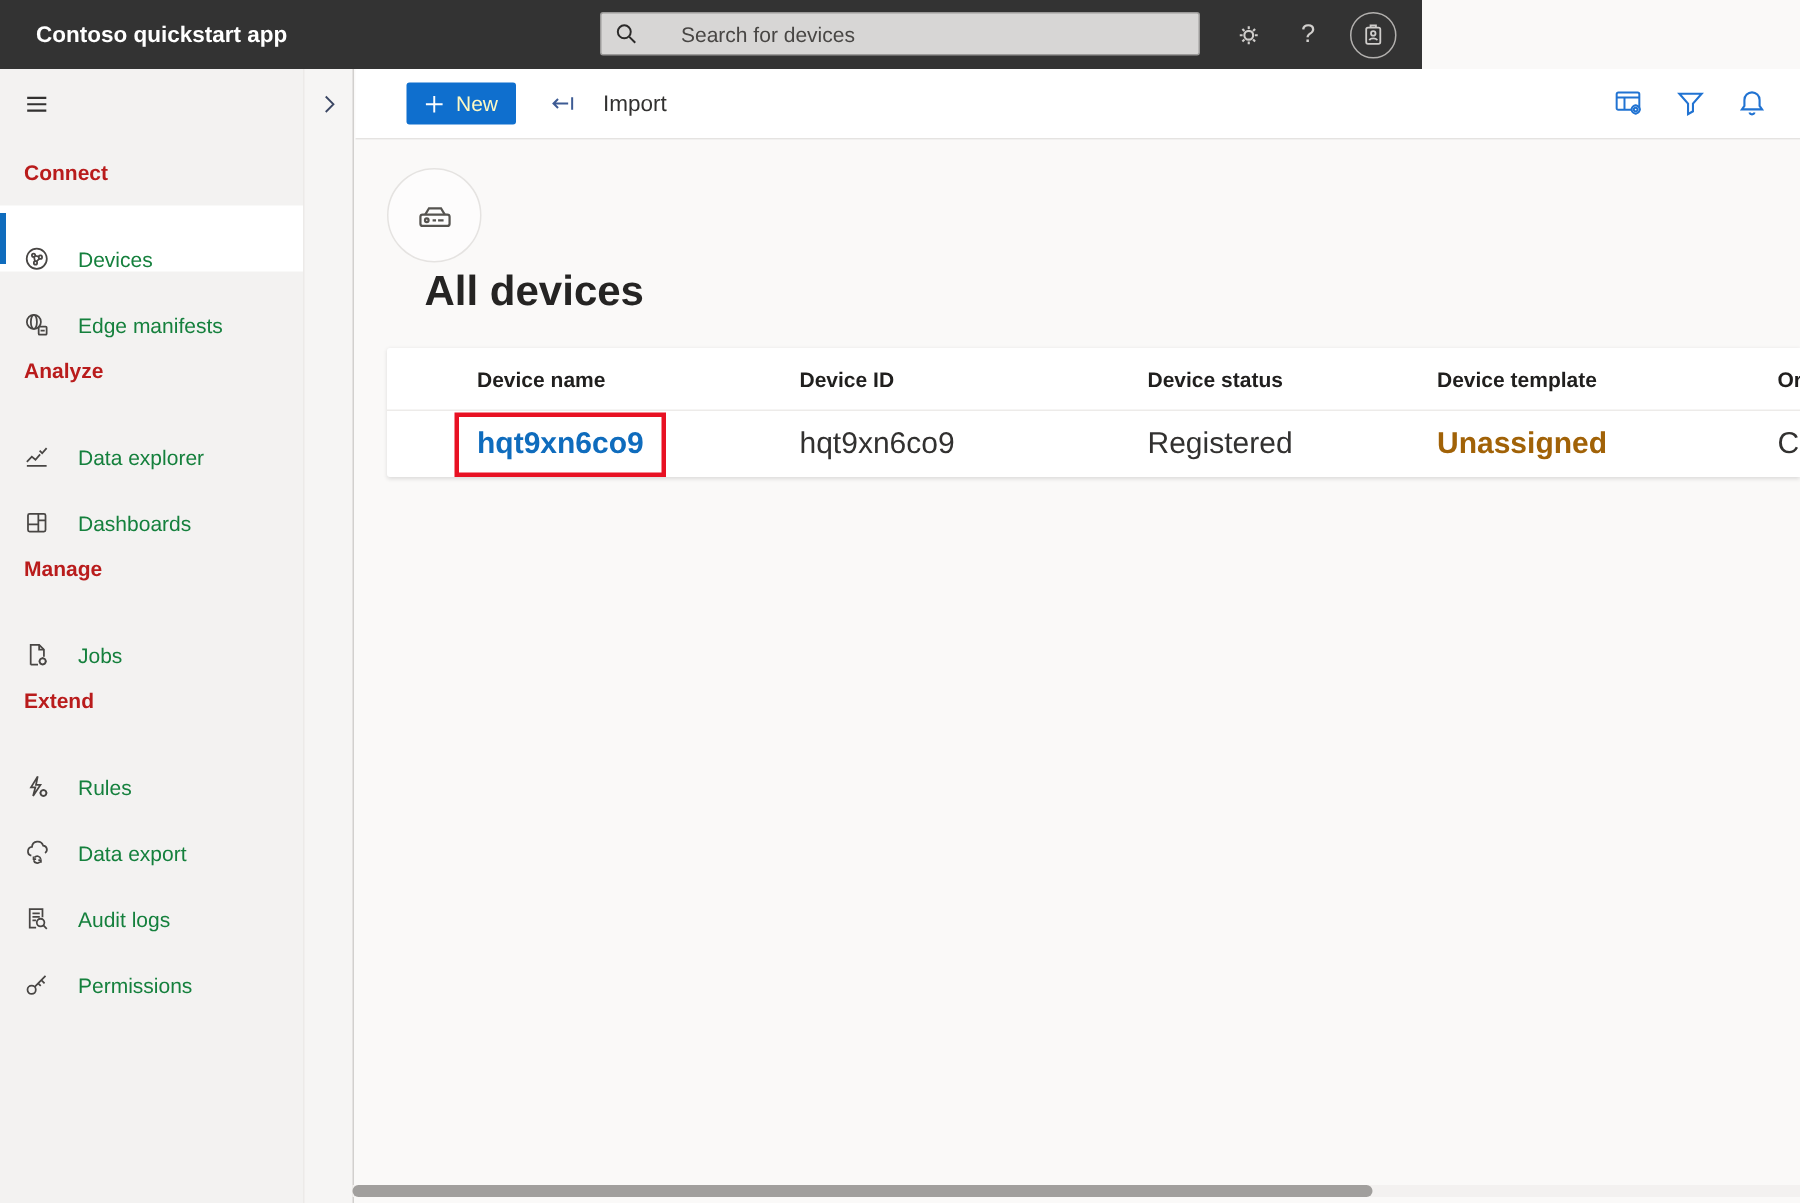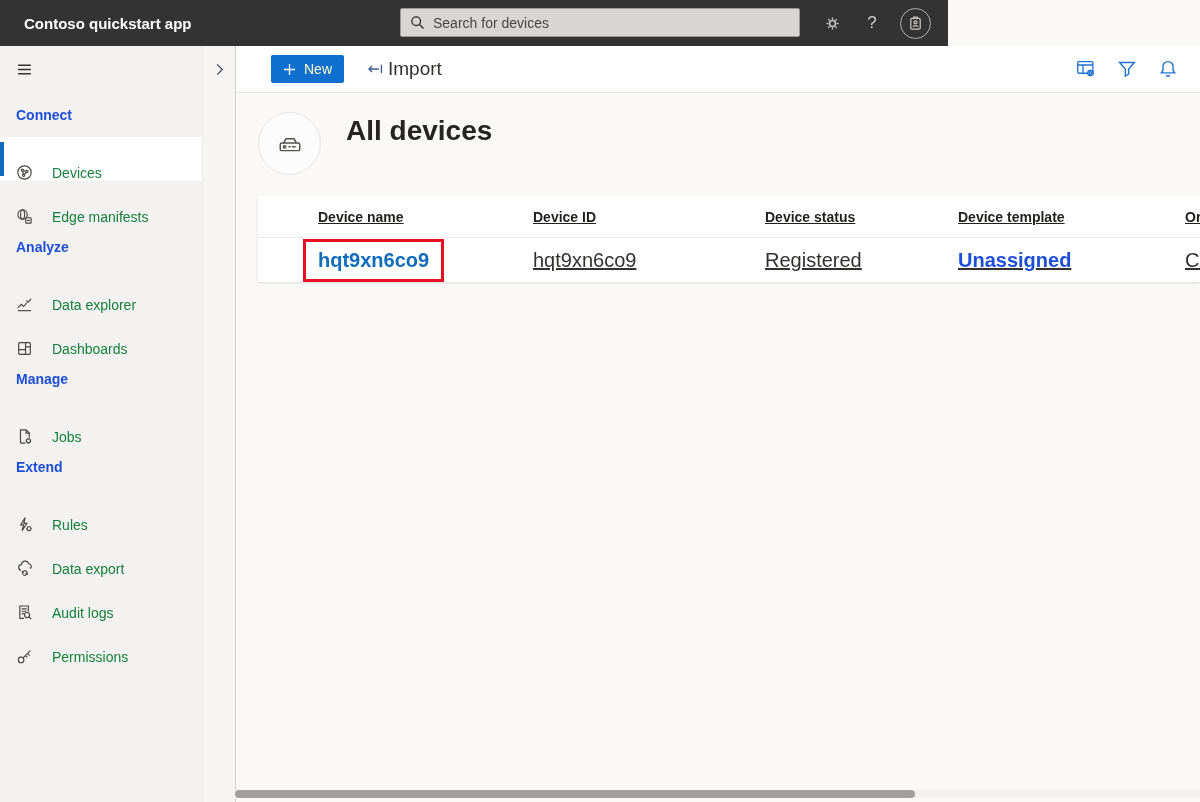--- a/index.html
+++ b/index.html
@@ -9,87 +9,87 @@
     background:#faf9f8; position:relative; color:#201f1e; font-size:14px;
   }
   svg { display:block; }
 
   
   .topbar { position:absolute; left:0; top:0; width:948px; height:46px;
     background:#333333; display:flex; align-items:center; z-index:10; }
   .app-title { color:#ffffff; font-weight:bold; font-size:15px; margin-left:24px; white-space:nowrap; }
   .searchbox { position:absolute; left:400px; top:8px; width:400px; height:29px;
     background:#d7d6d5; border:1px solid #9b9a99; border-radius:2px;
-    display:flex; align-items:center; padding:0 9px; }
+    display:flex; align-items:center; padding:0 9px;gap:21px; }
   .searchbox input { border:none; outline:none; background:transparent; flex:1;
     font-family:inherit; font-size:14px; color:#252423; margin-left:8px; }
   .searchbox input::placeholder { color:#484644; opacity:1; }
   .topbar-right { position:absolute; right:0; top:0; height:46px; display:flex; align-items:center; gap:0; }
   .tb-btn { width:40px; height:46px; display:flex; align-items:center; justify-content:center; cursor:pointer; }
   .help-glyph { color:#d2d0ce; font-size:17px; font-weight:400; }
   .avatar { width:31px; height:31px; border:1.4px solid #b3b1af; border-radius:50%;
     display:flex; align-items:center; justify-content:center; margin:0 17px 0 8px; cursor:pointer; }
 
   
   .sidebar { position:absolute; left:0; top:46px; bottom:0; width:202px; background:#f3f2f1; }
   .hamburger-row { height:47px; display:flex; align-items:center; padding-left:16px; }
   .nav-section { height:44px; display:flex; align-items:center; padding-left:16px;
-    font-weight:bold; font-size:14px; color:#1d4ed8; }
+    font-weight:bold; font-size:14px; color:#b91c1c; }
   .nav-item { height:44px; display:flex; align-items:flex-end; padding-left:16px;
     cursor:pointer; position:relative; color:#15803d; }
   .nav-item .nav-icon { width:17px; height:17px; margin-right:19px; flex:none; }
   .nav-item.active { background:#ffffff; }
   .nav-item.active::before { content:""; position:absolute; left:0; top:5px; bottom:5px;
     width:4px; background:#0f6cbd; }
   .nav-label { font-size:14px; white-space:nowrap; }
 
   
   .gutter { position:absolute; left:202px; top:46px; bottom:0; width:34px;
     background:#f6f5f4; border-left:1px solid #eceae8; border-right:1px solid #d2d0ce; }
   .expand-btn { width:100%; height:46px; display:flex; align-items:center; justify-content:center; cursor:pointer; }
 
   
   .content { position:absolute; left:237px; top:46px; right:0; bottom:0; background:#faf9f8; }
   .toolbar { height:47px; background:#ffffff; border-bottom:1px solid #e5e3e1;
     display:flex; align-items:center; padding-left:34px; }
   .btn-new { height:28px; background:#0f6fce; color:#fef9c3; border:none; border-radius:2px;
     display:flex; align-items:center; gap:8px; padding:0 12px; font-size:14px;
     font-family:inherit; cursor:pointer; }
-  .btn-import { height:28px; display:flex; align-items:center; gap:4px; margin-left:21px;
-    background:transparent; border:none; font-family:inherit; font-size:19px; color:#323130; cursor:pointer;justify-content:center; }
+  .btn-import { height:28px; display:flex; align-items:center; gap:18px; margin-left:21px;
+    background:transparent; border:none; font-family:inherit; font-size:15px; color:#323130; cursor:pointer;justify-content:center; }
   .toolbar-right { margin-left:auto; display:flex; align-items:center; gap:21px; padding-right:22px; }
   .tbi { width:20px; height:20px; cursor:pointer; }
 
   
-  .page-header { display:flex; align-items:flex-start; padding:19px 0 0 21px; }
+  .page-header { display:flex; align-items:flex-start; padding:19px 0 0 21px;flex-direction:column; }
   .hdr-circle { width:63px; height:63px; border-radius:50%; background:#fdfcfc;
     border:1px solid #e5e3e1; display:flex; align-items:center; justify-content:center; flex:none; }
   .hdr-text { margin-left:25px; padding-top:2px; }
   .page-title { font-size:28px; font-weight:600; color:#252423; line-height:34px; }
   .page-desc { margin-top:6px; font-size:14px; color:#3b3a39; display:flex; align-items:center;
     gap:5px; white-space:nowrap; }
   .learn-more { color:#0f6cbd; font-weight:bold; text-decoration:none; display:inline-flex;
     align-items:center; gap:4px; cursor:pointer; }
 
   
   .table-card { margin:21px 0 0 21px; background:#ffffff; border-radius:2px 0 0 2px;
     box-shadow:0 1px 3px rgba(0,0,0,.12); width:942px; min-width:942px; }
   .t-row { display:flex; align-items:center; }
   .t-head { height:42px; border-bottom:1px solid #edebe9; }
   .t-body-row { height:44px; }
-  .c { white-space:nowrap; overflow:visible;text-decoration:underline; }
+  .c { white-space:nowrap; overflow:visible; }
   .c1 { width:275px; padding-left:60px; flex:none; }
   .c2 { width:232px; flex:none; }
   .c3 { width:193px; flex:none; }
   .c4 { width:227px; flex:none; }
   .c5 { flex:1; }
   .th { font-weight:bold; font-size:14px; color:#201f1e; cursor:pointer; }
   .td { font-size:20px; color:#323130; }
   .device-link { color:#0f6cbd; font-weight:bold; text-decoration:none; cursor:pointer; }
-  .tmpl-link { color:#1d4ed8; font-weight:bold; text-decoration:none; cursor:pointer; }
+  .tmpl-link { color:#a16207; font-weight:bold; text-decoration:none; cursor:pointer; }
   .red-box { display:inline-block; border:3px solid #e81123; padding:7px 12px; margin-left:-15px; }
 
   
   .hscroll-track { position:absolute; left:235px; right:0; bottom:4px; height:8px; background:#f3f1f0; }
   .hscroll-thumb { position:absolute; left:0; top:0; height:8px; width:680px;
     background:#a19f9d; border-radius:4px; cursor:pointer; }
 </style>
 </head>
 <body>
 

